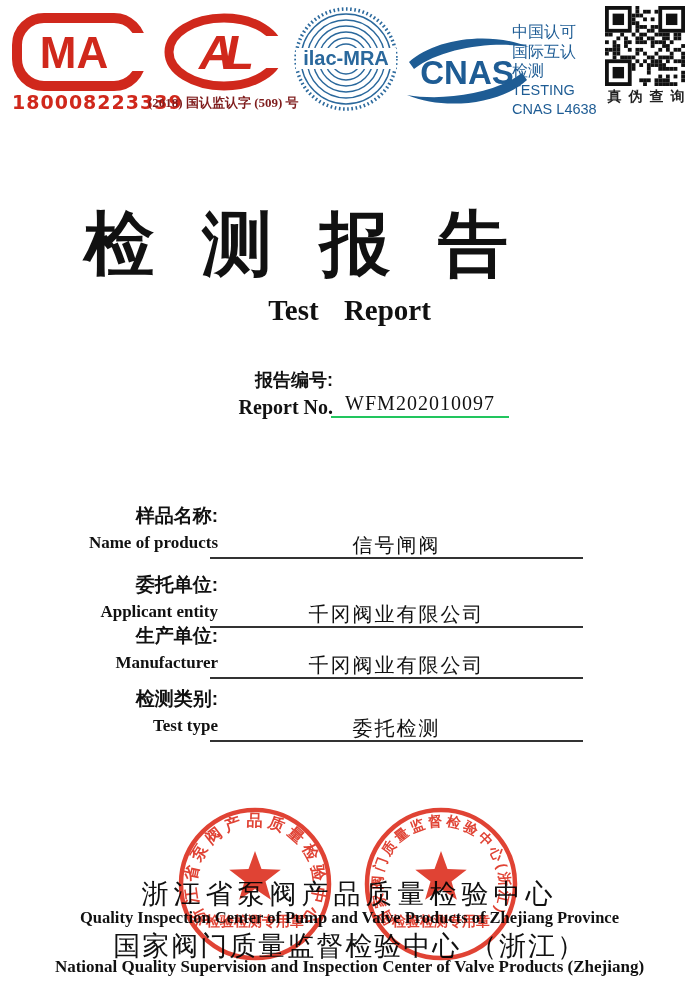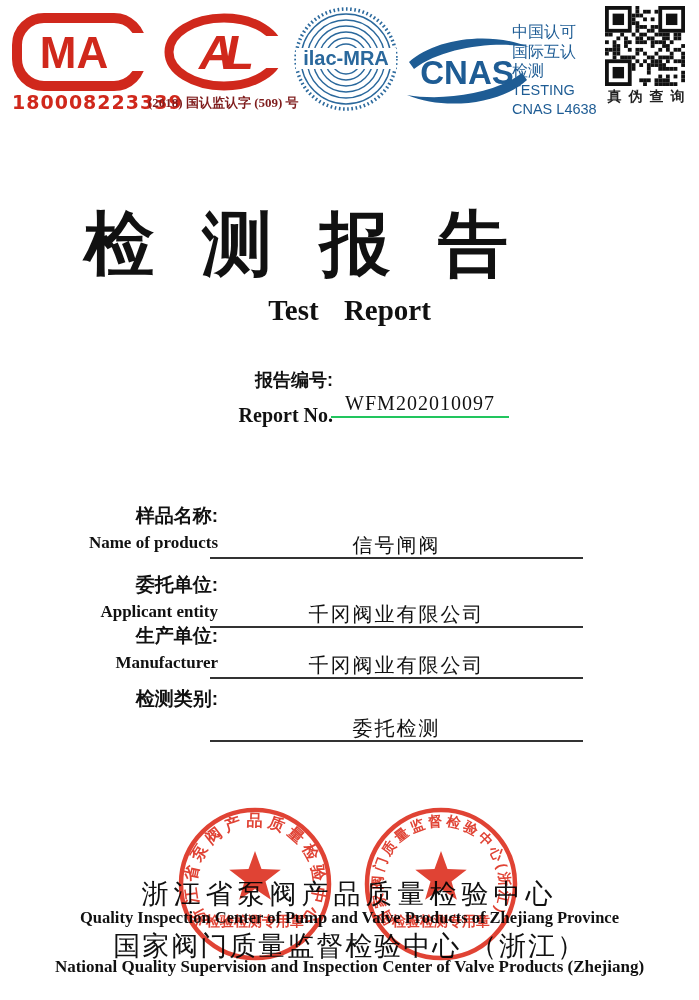--- a/index.html
+++ b/index.html
@@ -24,21 +24,21 @@
 
   
   .title-zh{left:0;top:198px;width:699px;font-size:70px;font-weight:bold;
             letter-spacing:48px;text-indent:48px;white-space:nowrap;padding-left:36px;}
   .title-en{left:0;top:294px;width:699px;text-align:center;font-size:29px;font-weight:bold;
             word-spacing:18px;}
 
   
   .r-labels{left:120px;top:368px;width:213px;text-align:right;}
   .r-zh{font-family:"Liberation Sans","DejaVu Sans",sans-serif;font-weight:bold;font-size:18px;}
-  .r-en{font-size:20px;font-weight:bold;margin-top:12px;}
+  .r-en{font-size:20px;font-weight:bold;margin-top:4px;}
   .r-line{left:331px;top:390px;width:178px;height:26px;border-bottom:2px solid #22c55e;
           text-align:center;font-size:20px;line-height:26px;letter-spacing:1px;}
 
   
   .frow{position:absolute;left:0;width:699px;height:56px;}
   .f1{top:503px;} .f2{top:572px;} .f3{top:623px;} .f4{top:686px;}
   .flabels{position:absolute;left:30px;width:188px;text-align:right;}
   .lz{font-family:"Liberation Sans","DejaVu Sans",sans-serif;font-weight:bold;font-size:19px;}
   .le{font-size:17px;font-weight:bold;margin-top:4px;}
   .fline{position:absolute;left:210px;width:373px;top:26px;height:28px;border-bottom:2px solid #333;
@@ -291,20 +291,21 @@
   <div class="frow f3">
     <div class="flabels">
       <div class="lz">生产单位:</div>
       <div class="le">Manufacturer</div>
     </div>
     <div class="fline">千冈阀业有限公司</div>
   </div>
   <div class="frow f4">
     <div class="flabels">
       <div class="lz">检测类别:</div>
+      <div class="le">Test type</div>
     </div>
     <div class="fline">委托检测</div>
   </div>
 
   <div class="ftr ft1z">浙江省泵阀产品质量检验中心</div>
   <div class="ftr ft1e">Quality Inspection Center of Pump and Valve Products of Zhejiang Province</div>
   <div class="ftr ft2z">国家阀门质量监督检验中心 （浙江）</div>
   <div class="ftr ft2e">National Quality Supervision and Inspection Center of Valve Products (Zhejiang)</div>
 
   <svg class="stamp stamp-left" viewBox="0 0 170 170">

